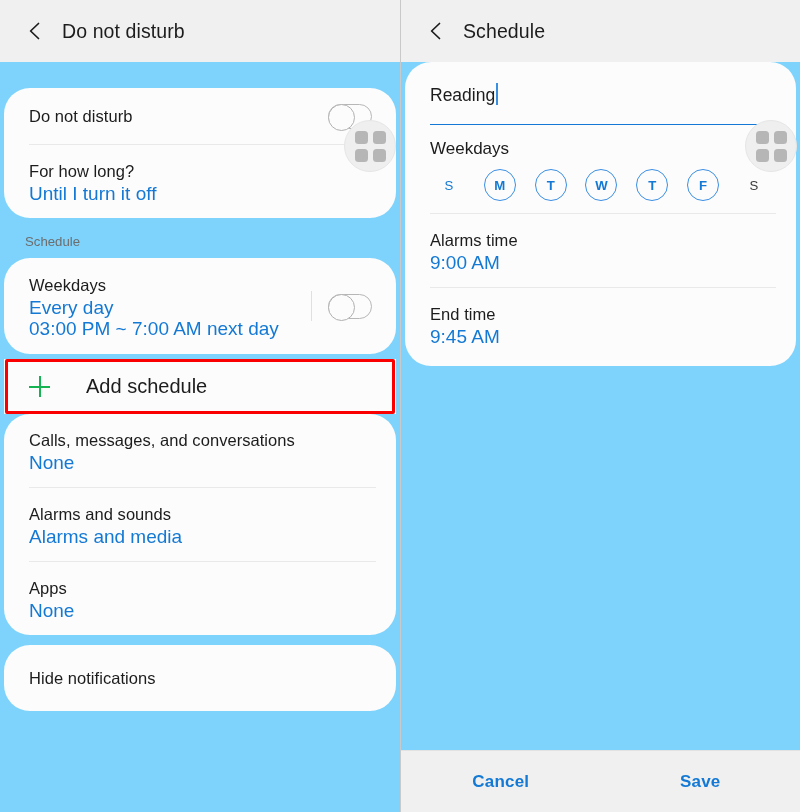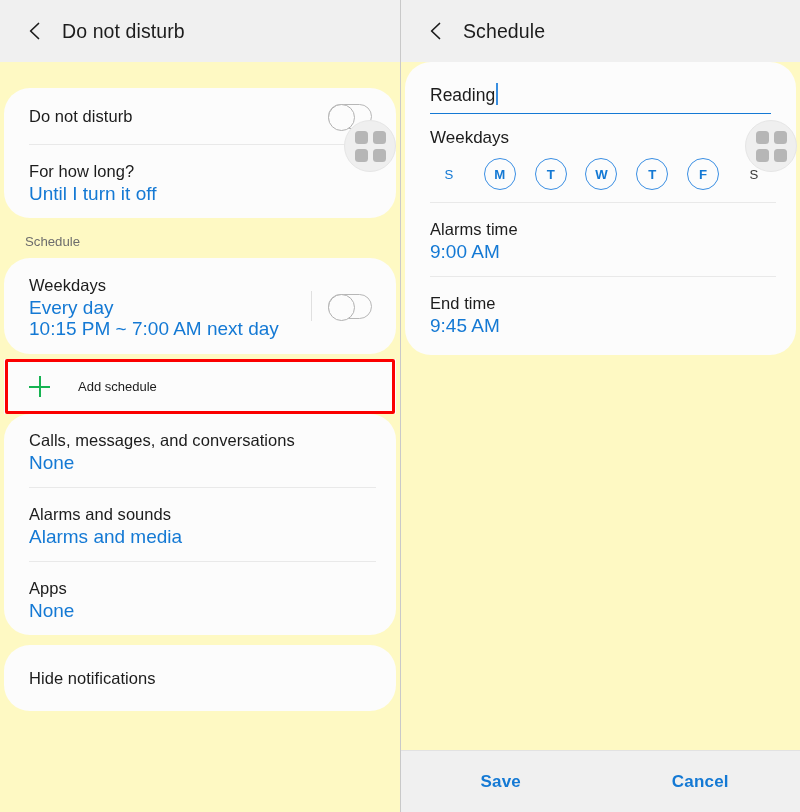--- a/index.html
+++ b/index.html
@@ -11,21 +11,21 @@
     overflow: hidden;
   }
   .screen {
     position: relative;
     width: 800px; height: 812px;
     display: flex;
   }
   .panel {
     position: relative;
     width: 400px; height: 812px;
-    background: #fef9c3;
+    background: #7dd3fc;
     overflow: hidden;
   }
   .panel-right { border-left: 1px solid #c9c9c9; }
 
   
   .hdr {
     height: 62px;
     display: flex;
     align-items: center;
     padding-left: 22px;
@@ -148,23 +148,23 @@
     flex: none;
   }
   .plus-ico::before, .plus-ico::after {
     content: "";
     position: absolute;
     background: #16b352;
   }
   .plus-ico::before { left: 0; top: 9.5px; width: 21px; height: 2.2px; }
   .plus-ico::after  { top: 0; left: 9.5px; height: 21px; width: 2.2px; }
   .add-label {
-    font-size: 13px;
+    font-size: 20px;
     color: #1c1c1c;
-    margin-left: 28px;
+    margin-left: 36px;
   }
 
   
   .fab {
     position: absolute;
     width: 52px; height: 52px;
     border-radius: 50%;
     background: #efefef;
     border: 1px solid #e6e6e6;
     display: grid;
@@ -186,21 +186,21 @@
   .r-card {
     background: #fcfcfc;
     border-radius: 26px;
     margin: 0 4px;
     overflow: hidden;
     padding-top: 20px;
   }
   .name-field {
     position: relative;
     margin: 0 25px;
-    padding-bottom: 5px;
+    padding-bottom: 16px;
     border-bottom: 1.6px solid #1479d4;
   }
   .name-value {
     font-size: 17.5px;
     color: #1c1c1c;
     line-height: 26px;
     display: inline-block;
   }
   .caret {
     display: inline-block;
@@ -299,21 +299,21 @@
       </div>
     </div>
 
     <div class="sec-label">Schedule</div>
 
     <div class="card">
       <div class="row" style="padding-top:16px;padding-bottom:16px;">
         <div class="row-txt">
           <div class="row-title">Weekdays</div>
           <div class="row-sub">Every day</div>
-          <div class="row-sub">10:15 PM ~ 7:00 AM next day</div>
+          <div class="row-sub">03:00 PM ~ 7:00 AM next day</div>
         </div>
         <div class="tog-wrap">
           <div class="vdiv"></div>
           <div class="toggle"></div>
         </div>
       </div>
     </div>
 
     <div style="height:5px"></div>
 
@@ -411,19 +411,19 @@
     </div>
 
     <div class="fab" style="left:344px; top:120px;">
       <i></i>
       <i></i>
       <i></i>
       <i></i>
     </div>
 
     <div class="btm-bar">
+      <span class="btm-btn">Cancel</span>
       <span class="btm-btn">Save</span>
-      <span class="btm-btn">Cancel</span>
     </div>
 
   </div>
 
 </div>
 
 </body></html>

